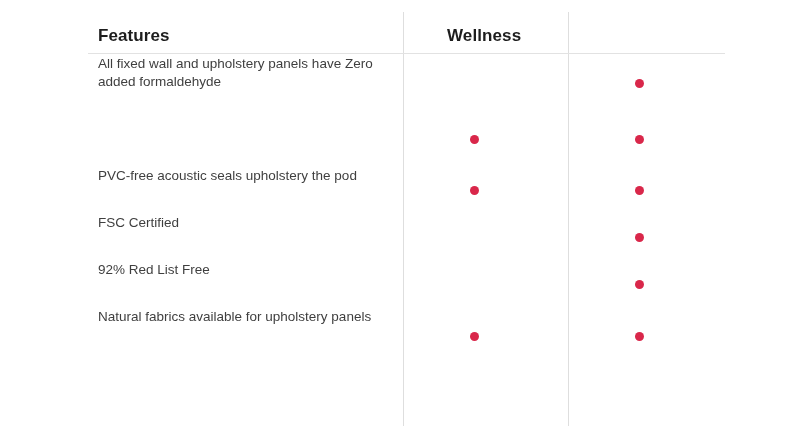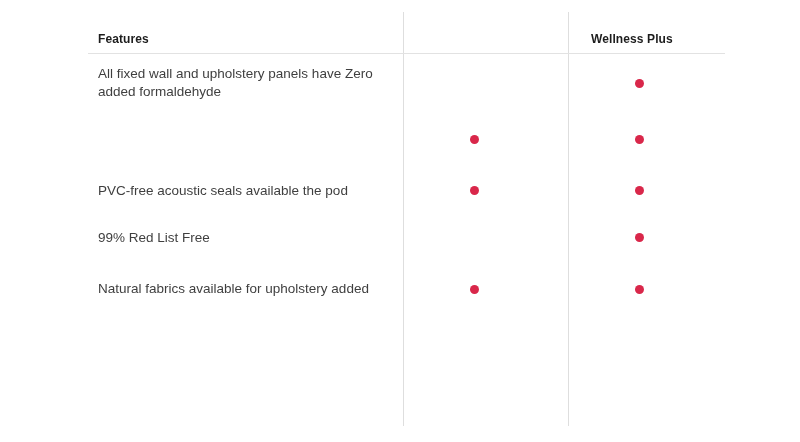--- a/index.html
+++ b/index.html
@@ -39,42 +39,42 @@
     left: 88px;
     top: 12px;
     width: 637px;
     height: 42px;
     border-bottom: 1px solid #e2e2e2;
     box-sizing: border-box;
   }
   .th {
     position: absolute;
     bottom: 7px;
-    font-size: 12px;
+    font-size: 17px;
     font-weight: 600;
     color: #1d1d1d;
     letter-spacing: 0.1px;
     white-space: nowrap;
   }
   .th-features { left: 10px; }
   .th-wellness { left: 359px; }
   .th-wellness-plus { left: 503px; }
 
   
   .tbody {
     position: absolute;
     left: 88px;
     top: 55px;
     width: 637px;
   }
   .row {
     position: relative;
     min-height: 47px;
     display: flex;
-    align-items: center;
+    align-items: flex-start;
   }
   .row.tall { min-height: 56px; }
 
   .cell-feature {
     width: 315px;
     padding-left: 10px;
     box-sizing: border-box;
     font-size: 13.5px;
     line-height: 18px;
     color: #3f3f3f;
@@ -102,21 +102,21 @@
 </head>
 <body>
 
 <div class="table-wrap">
 
   <div class="vdivider col1"></div>
   <div class="vdivider col2"></div>
 
   <div class="thead">
     <div class="th th-features">Features</div>
-    <div class="th th-wellness-plus">Wellness Plus</div>
+    <div class="th th-wellness">Wellness</div>
   </div>
 
   <div class="tbody">
 
     <div class="row tall">
       <div class="cell-feature">All fixed wall and upholstery panels have Zero added formaldehyde</div>
       <div class="cell-mark c1">
         <span class="dot off" style="background: rgb(217, 39, 74);"></span>
       </div>
       <div class="cell-mark c2">
@@ -128,43 +128,52 @@
       <div class="cell-mark c1">
         <span class="dot" style="background: rgb(217, 39, 74);"></span>
       </div>
       <div class="cell-mark c2">
         <span class="dot" style="background: rgb(217, 39, 74);"></span>
       </div>
     </div>
 
 
     <div class="row">
-      <div class="cell-feature">PVC-free acoustic seals available the pod</div>
+      <div class="cell-feature">PVC-free acoustic seals upholstery the pod</div>
       <div class="cell-mark c1">
         <span class="dot" style="background: rgb(217, 39, 74);"></span>
       </div>
       <div class="cell-mark c2">
         <span class="dot" style="background: rgb(217, 39, 74);"></span>
       </div>
     </div>
 
 
+    <div class="row">
+      <div class="cell-feature">FSC Certified</div>
+      <div class="cell-mark c1">
+        <span class="dot off" style="background: rgb(217, 39, 74);"></span>
+      </div>
+      <div class="cell-mark c2">
+        <span class="dot" style="background: rgb(217, 39, 74);"></span>
+      </div>
+    </div>
 
     <div class="row">
-      <div class="cell-feature">99% Red List Free</div>
+      <div class="cell-feature">92% Red List Free</div>
       <div class="cell-mark c1">
         <span class="dot off" style="background: rgb(217, 39, 74);"></span>
       </div>
       <div class="cell-mark c2">
         <span class="dot" style="background: rgb(217, 39, 74);"></span>
       </div>
     </div>
 
     <div class="row tall">
-      <div class="cell-feature">Natural fabrics available for upholstery added</div>
+      <div class="cell-feature">Natural fabrics available for upholstery panels</div>
       <div class="cell-mark c1">
         <span class="dot" style="background: rgb(217, 39, 74);"></span>
       </div>
       <div class="cell-mark c2">
         <span class="dot" style="background: rgb(217, 39, 74);"></span>
       </div>
     </div>
 
   </div>
 </div>

